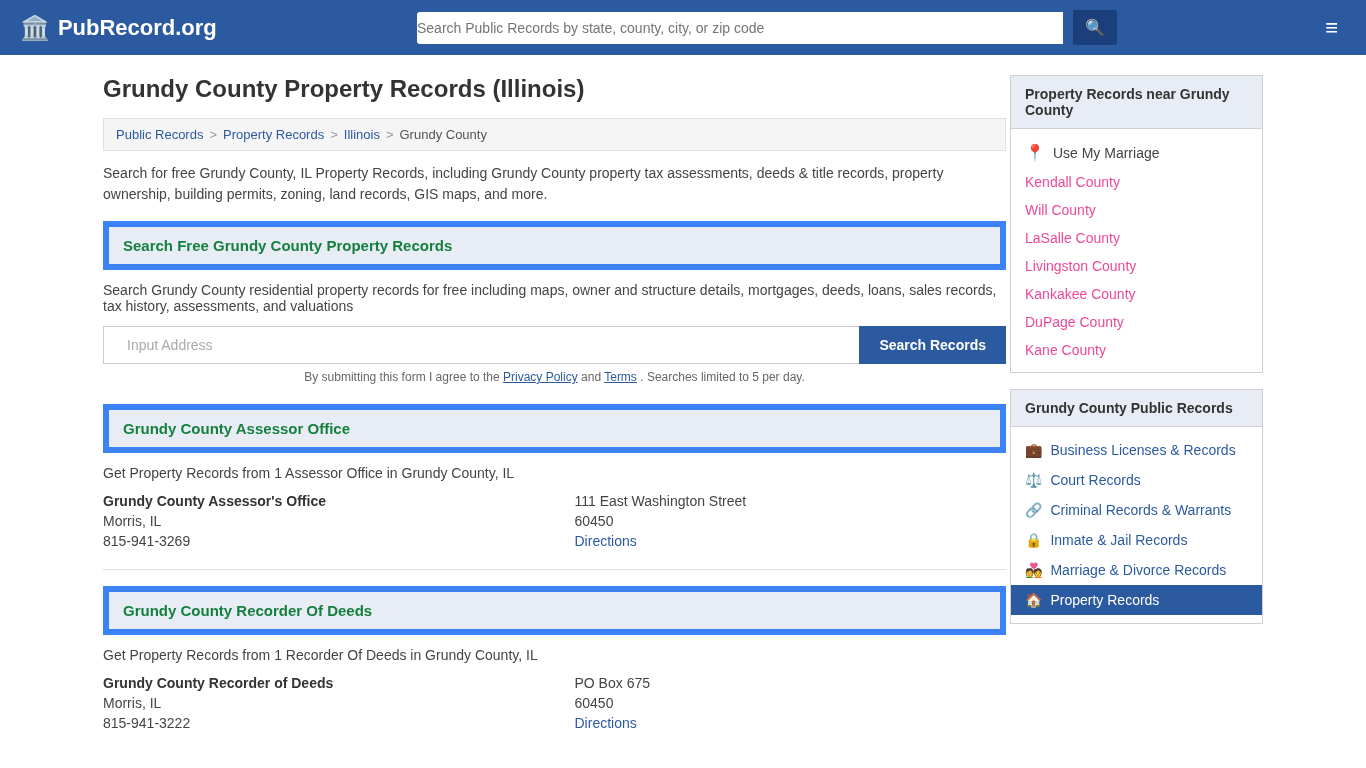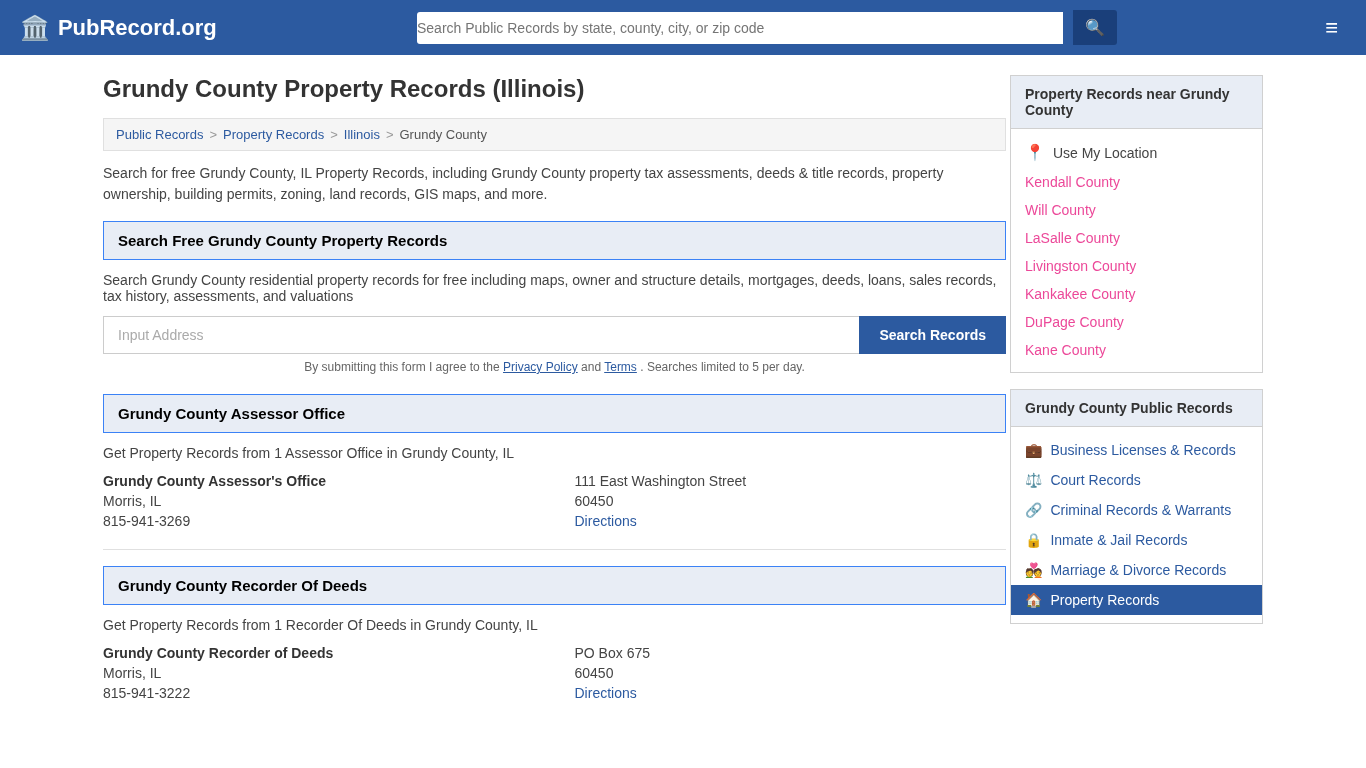--- a/index.html
+++ b/index.html
@@ -105,38 +105,38 @@
     .description {
       font-size: 14px;
       color: #444;
       line-height: 1.5;
       margin-bottom: 16px;
     }
 
     
     .section-header {
       background: #e8edf5;
-      border: 1px solid #3b82f6;
+      border: 6px solid #3b82f6;
       padding: 10px 14px;
       font-weight: bold;
       font-size: 15px;
-      color: #000000;
+      color: #15803d;
       margin-bottom: 12px;
       margin-top: 16px;
     }
 
     
     .search-form {
       display: flex;
       gap: 0;
       margin-bottom: 6px;
     }
     .search-form input {
       flex: 1;
-      padding: 10px 14px;
+      padding: 10px 23px;
       border: 1px solid #ccc;
       border-right: none;
       font-size: 14px;
       color: #aaa;
       outline: none;
     }
     .search-form input::placeholder { color: #aaa; }
     .search-form button {
       background: #2c5aa0;
       color: #fff;
@@ -358,21 +358,21 @@
 
   </div>
 
   <div class="sidebar">
 
     <div class="sidebar-box">
       <div class="sidebar-box-title">Property Records near Grundy County</div>
       <div class="sidebar-box-content">
         <div class="sidebar-item location">
           <span class="loc-icon">📍</span>
-          <span>Use My Location</span>
+          <span>Use My Marriage</span>
         </div>
         <div class="sidebar-item">
           <a href="#">Kendall County</a>
         </div>
         <div class="sidebar-item">
           <a href="#">Will County</a>
         </div>
         <div class="sidebar-item">
           <a href="#">LaSalle County</a>
         </div>

